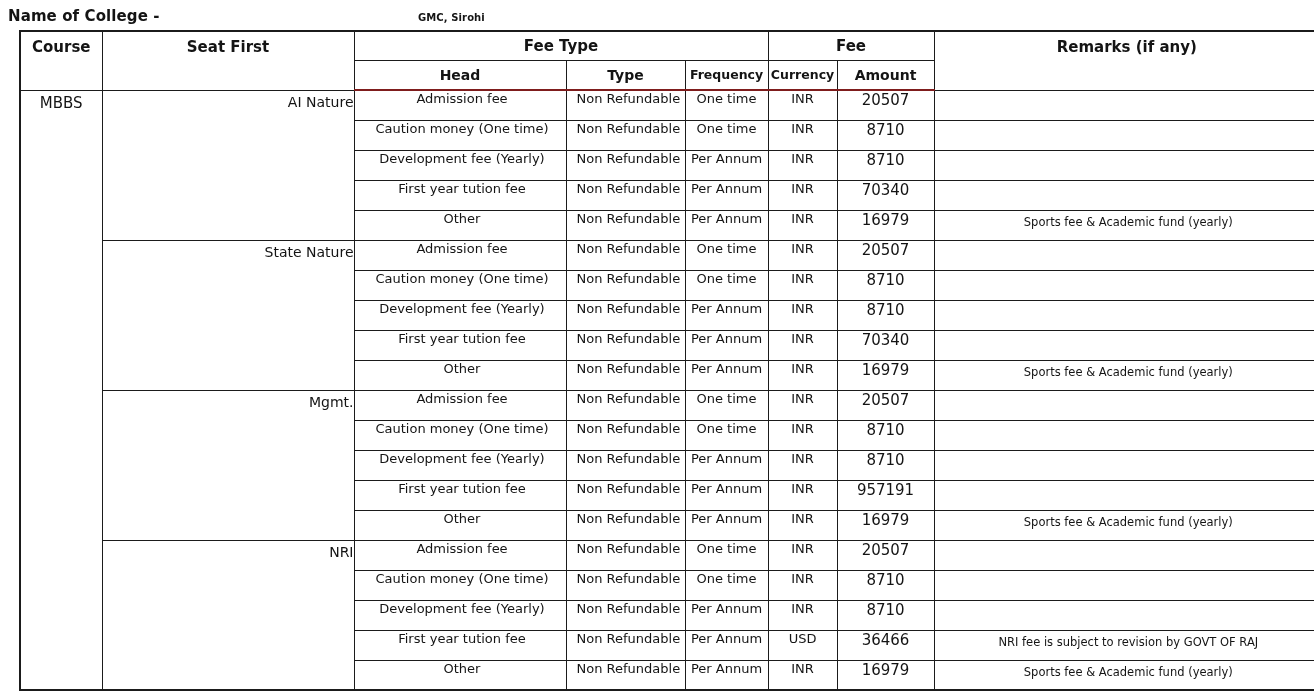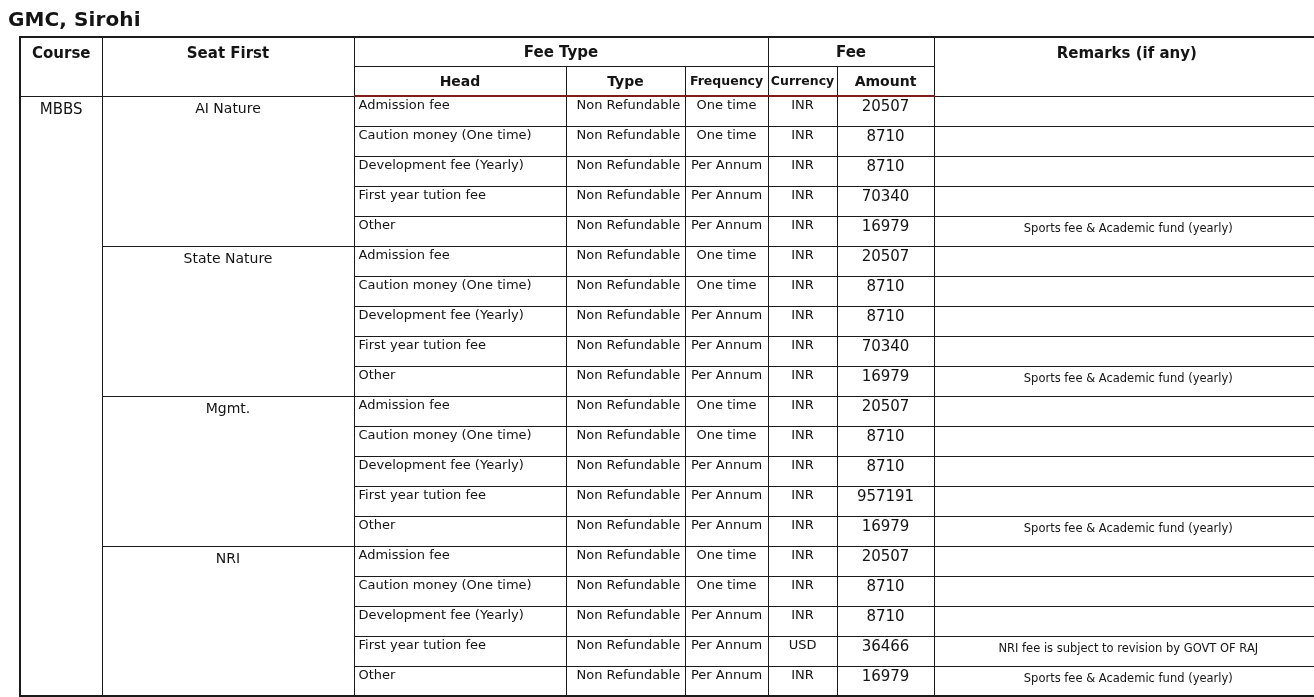--- a/index.html
+++ b/index.html
@@ -8,21 +8,21 @@
     width: 1314px; height: 697px;
     background: #ffffff;
     color: #141414;
     font-family: "DejaVu Sans", "Liberation Sans", sans-serif;
     overflow: hidden;
   }
   .page { width: 1314px; height: 697px; }
 
   .title-row { display: flex; align-items: baseline; padding: 7px 0 5px 8px; }
   .title-label { font-weight: bold; font-size: 15px; width: 410px; letter-spacing: 0.1px; }
-  .title-value { font-weight: bold; font-size: 20px; letter-spacing: 0.1px; }
+  .title-value { font-weight: bold; font-size: 10px; letter-spacing: 0.1px; }
 
   table.fee-table {
     border-collapse: collapse;
     table-layout: fixed;
     width: 1300px;
     margin-left: 19px;
     border: 2px solid #1b1b1b;
   }
   .fee-table th, .fee-table td {
     border: 1.5px solid #1b1b1b;
@@ -31,34 +31,35 @@
     white-space: nowrap;
   }
   thead th { font-weight: bold; background: #ffffff; }
   tr.h1 th { height: 29px; font-size: 15px; text-align: center; vertical-align: middle; }
   tr.h1 th.span2 { vertical-align: top; padding-top: 6px; }
   tr.h2 th { height: 30px; font-size: 14px; text-align: center; vertical-align: middle; border-bottom: 2px solid #7f1d1d; }
   tr.h2 th.narrow { font-size: 12.5px; }
 
   tbody td { height: 30px; vertical-align: top; padding-top: 2px; font-size: 13px; }
   td.course-cell  { text-align: center; font-size: 15px; padding-top: 3px; }
-  td.seat-cell    { text-align: center; font-size: 14px; padding-top: 3px; }
-  td.head-cell    { text-align: left; padding-left: 4px; }
+  td.seat-cell    { text-align: right; font-size: 14px; padding-top: 3px; }
+  td.head-cell    { text-align: center; padding-left: 4px; }
   td.type-cell    { text-align: left; padding-left: 10px; }
   td.freq-cell    { text-align: center; }
   td.curr-cell    { text-align: center; }
   td.amount-cell  { text-align: center; font-size: 15px; }
   td.remarks-cell { text-align: center; font-size: 11.5px; padding-left: 3px; padding-top: 4px; }
 </style>
 </head>
 <body>
 
 <div class="page">
 
   <div class="title-row">
+    <span class="title-label">Name of College -</span>
     <span class="title-value">GMC, Sirohi</span>
   </div>
 
   <table class="fee-table">
     <colgroup>
       <col style="width:82px">
       <col style="width:252px">
       <col style="width:212px">
       <col style="width:119px">
       <col style="width:83px">

